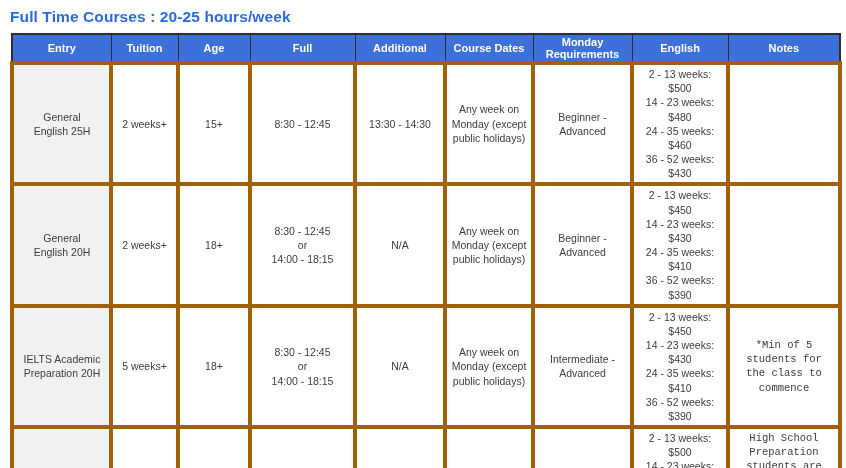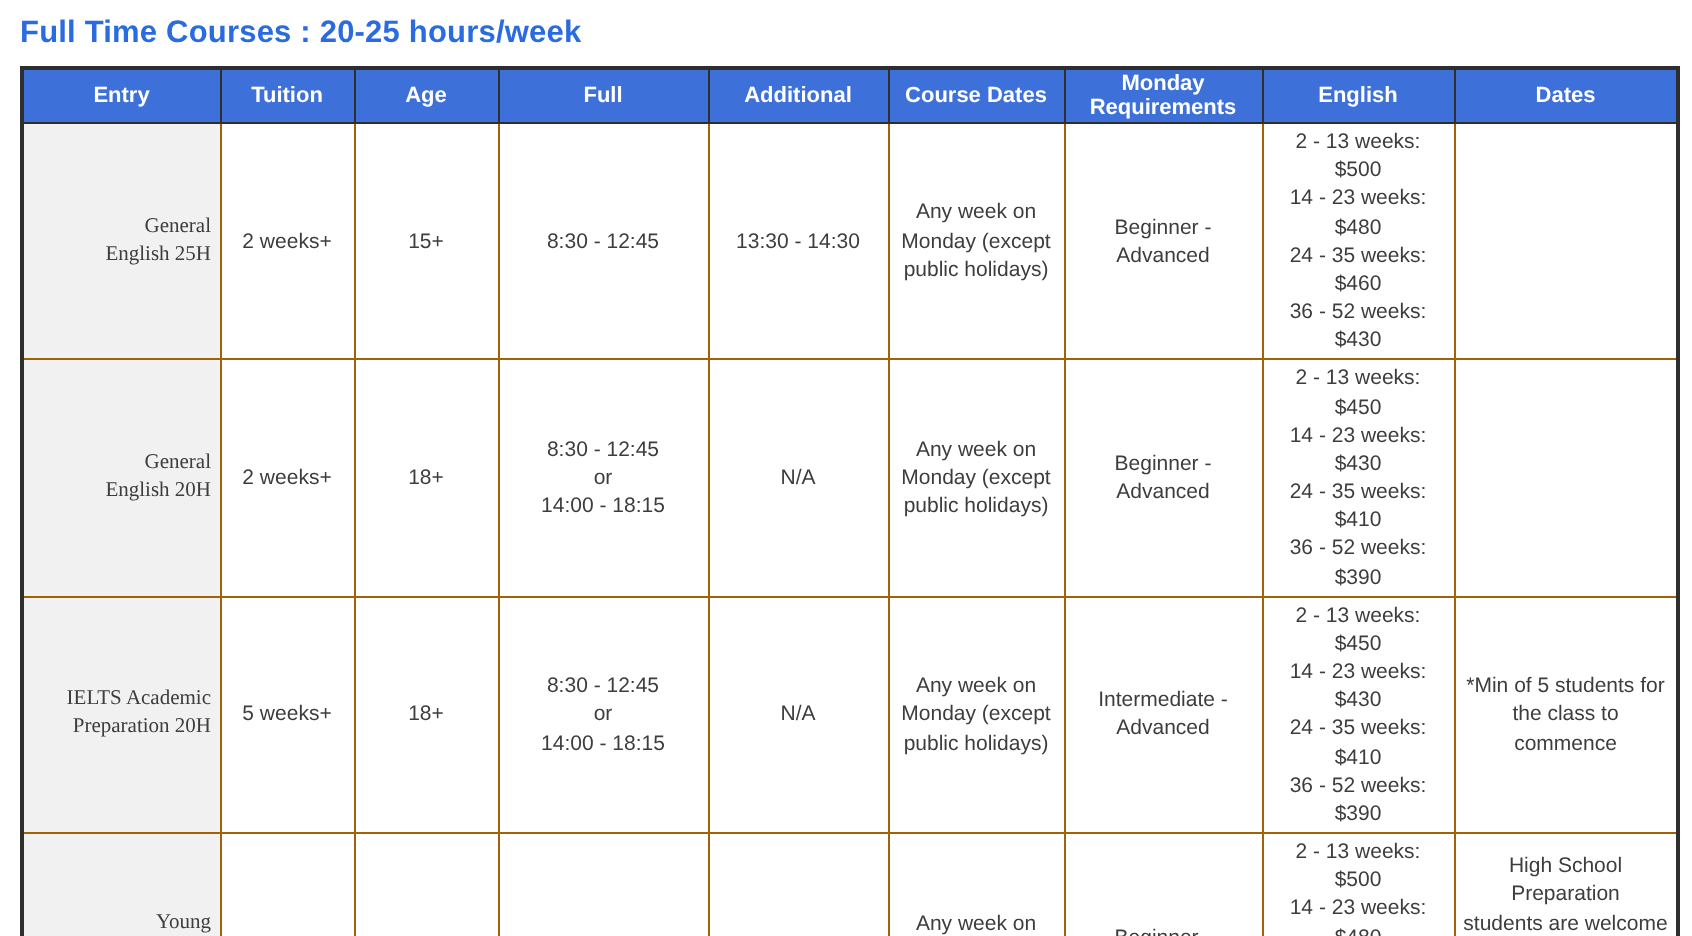--- a/index.html
+++ b/index.html
@@ -26,37 +26,36 @@
     background:#3d70d8;
     color:#ffffff;
     font-size:11px;
     font-weight:bold;
     height:18px;
     padding:1px 2px;
     border:1px solid #2e2e2e;
     text-align:center;
   }
   table.course-table td{
-    border:1px solid #a16207;
+    border:4px solid #a16207;
     font-size:10.5px;
     line-height:1.35;
     padding:2px 4px;
     text-align:center;
     vertical-align:middle;
     white-space:pre-line;
     color:#3d3d3d;
   }
   table.course-table td.course-cell{
     background:#f1f1f1;
-    text-align:right;
+    text-align:center;
     padding-left:5px;
-    font-family:Liberation Serif, serif;
   }
   tr.data-row{height:55px;}
-  td.notes-cell{font-size:10px;}
+  td.notes-cell{font-size:10px;font-family:Liberation Mono, monospace;}
 </style>
 </head>
 <body>
 
 <div class="page">
 
   <div class="section-title">Full Time Courses : 20-25 hours/week</div>
 
   <table class="course-table">
     <colgroup>
@@ -73,21 +72,21 @@
     <thead>
       <tr>
         <th>Entry</th>
         <th>Tuition</th>
         <th>Age</th>
         <th>Full</th>
         <th>Additional</th>
         <th>Course Dates</th>
         <th>Monday Requirements</th>
         <th>English</th>
-        <th>Dates</th>
+        <th>Notes</th>
       </tr>
     </thead>
     <tbody>
       <tr class="data-row">
         <td class="course-cell">General
 English 25H</td>
         <td>2 weeks+</td>
         <td>15+</td>
         <td>8:30 - 12:45</td>
         <td>13:30 - 14:30</td>

